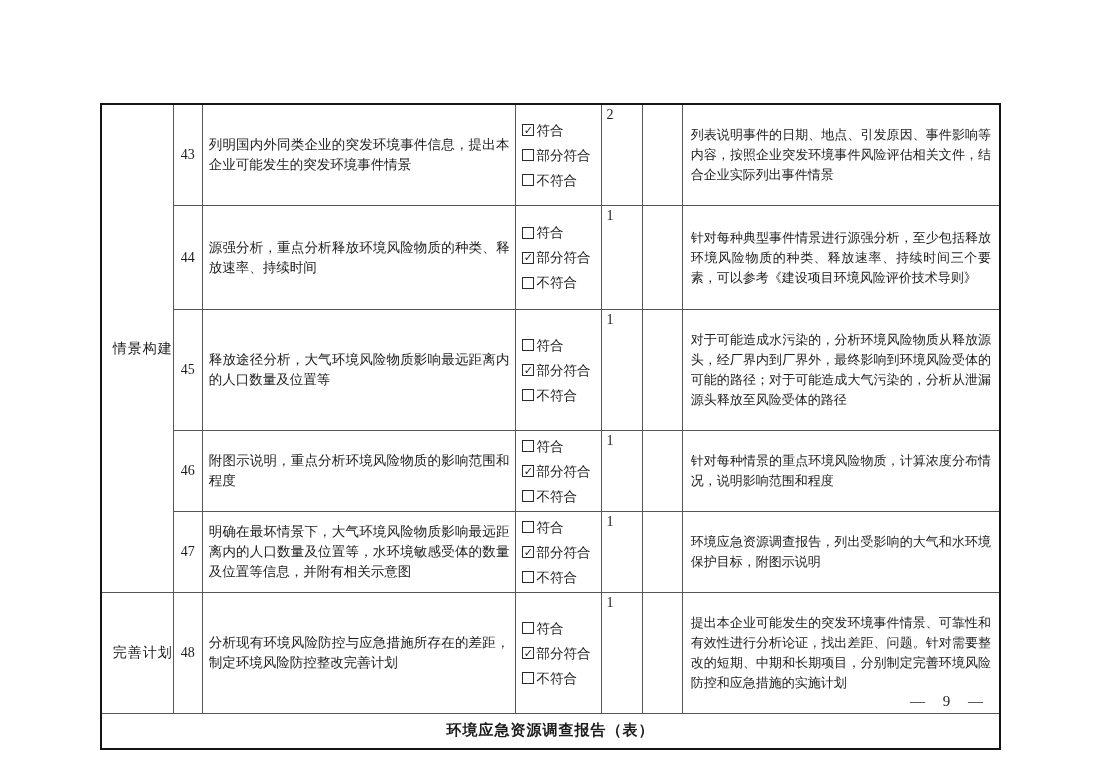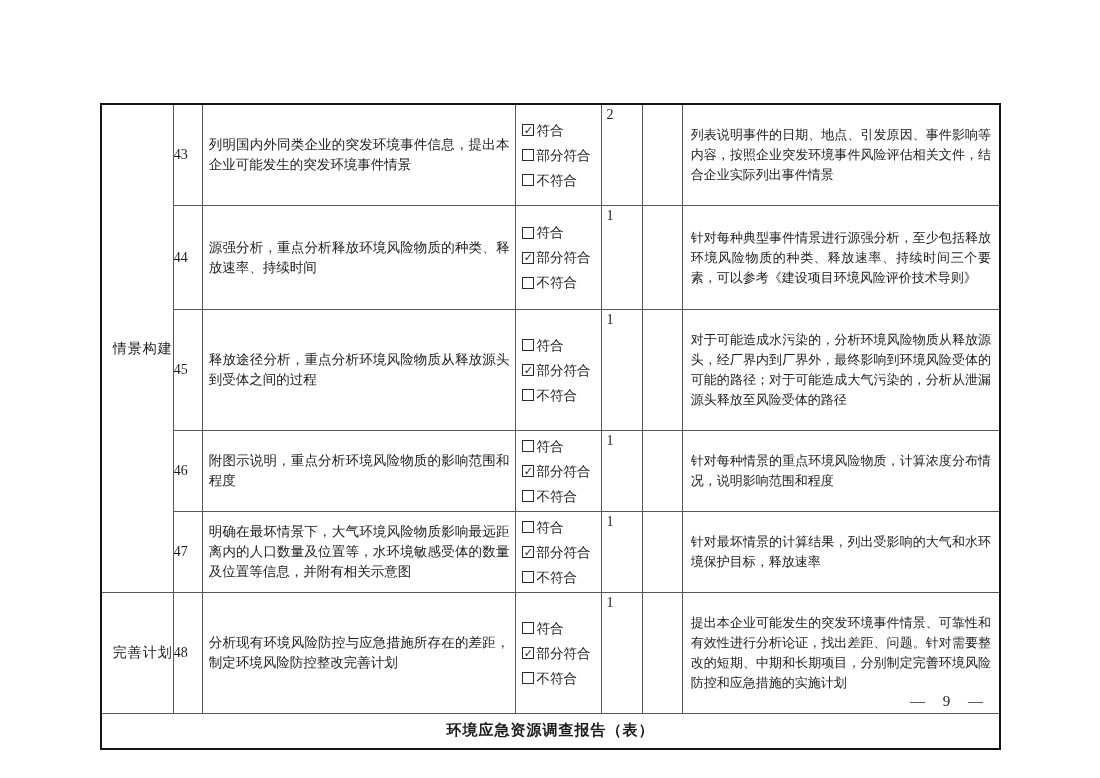--- a/index.html
+++ b/index.html
@@ -11,21 +11,21 @@
   .page { position:relative; width:1100px; height:778px; overflow:hidden; }
 
   table.eval {
     position:absolute; left:100px; top:103px;
     width:901px; border-collapse:collapse; table-layout:fixed;
     border:2px solid #151515;
   }
   td { border:1px solid #575757; padding:0; vertical-align:middle; }
 
   td.cat  { text-align:right; font-size:14px; letter-spacing:1px; }
-  td.num  { text-align:left; font-size:14px; }
+  td.num  { text-align:center; font-size:14px; }
   td.desc { font-size:13.5px; line-height:20px; padding:4px 6px; text-align:justify; }
   td.chk  { padding:2px 2px 2px 6px; font-size:13.5px; }
   td.score{ vertical-align:top; font-size:14px; padding:2px 0 0 5px; }
   td.note { font-size:13px; line-height:20px; padding:20px 8px; text-align:justify;margin-left:16px; }
 
   .opt { display:flex; align-items:center; line-height:25px; white-space:nowrap; }
   .box {
     display:inline-flex; width:12px; height:12px; box-sizing:border-box;
     border:1px solid #2b2b2b; align-items:center; justify-content:center;
     margin-right:2px; flex:none; background:#fff;
@@ -119,21 +119,21 @@
               <span>不符合</span>
             </div>
         </td>
         <td class="score">1</td>
         <td class="blank"></td>
         <td class="note">针对每种典型事件情景进行源强分析，至少包括释放环境风险物质的种类、释放速率、持续时间三个要素，可以参考《建设项目环境风险评价技术导则》</td>
       </tr>
 
       <tr class="r45">
         <td class="num">45</td>
-        <td class="desc">释放途径分析，重点分析环境风险物质从释放源头到受体之间的过程</td>
+        <td class="desc">释放途径分析，大气环境风险物质影响最远距离内的人口数量及位置等</td>
         <td class="chk">
           <div class="opt">
               <span class="box">
                 <span class="mark"></span>
               </span>
               <span>符合</span>
             </div>
           <div class="opt">
               <span class="box">
                 <span class="mark">✓</span>
@@ -198,21 +198,21 @@
             </div>
           <div class="opt">
               <span class="box">
                 <span class="mark"></span>
               </span>
               <span>不符合</span>
             </div>
         </td>
         <td class="score">1</td>
         <td class="blank"></td>
-        <td class="note">针对最坏情景的计算结果，列出受影响的大气和水环境保护目标，释放速率</td>
+        <td class="note">环境应急资源调查报告，列出受影响的大气和水环境保护目标，附图示说明</td>
       </tr>
 
       <tr class="r48">
         <td class="cat">完善计划</td>
         <td class="num">48</td>
         <td class="desc">分析现有环境风险防控与应急措施所存在的差距，制定环境风险防控整改完善计划</td>
         <td class="chk">
           <div class="opt">
               <span class="box">
                 <span class="mark"></span>

